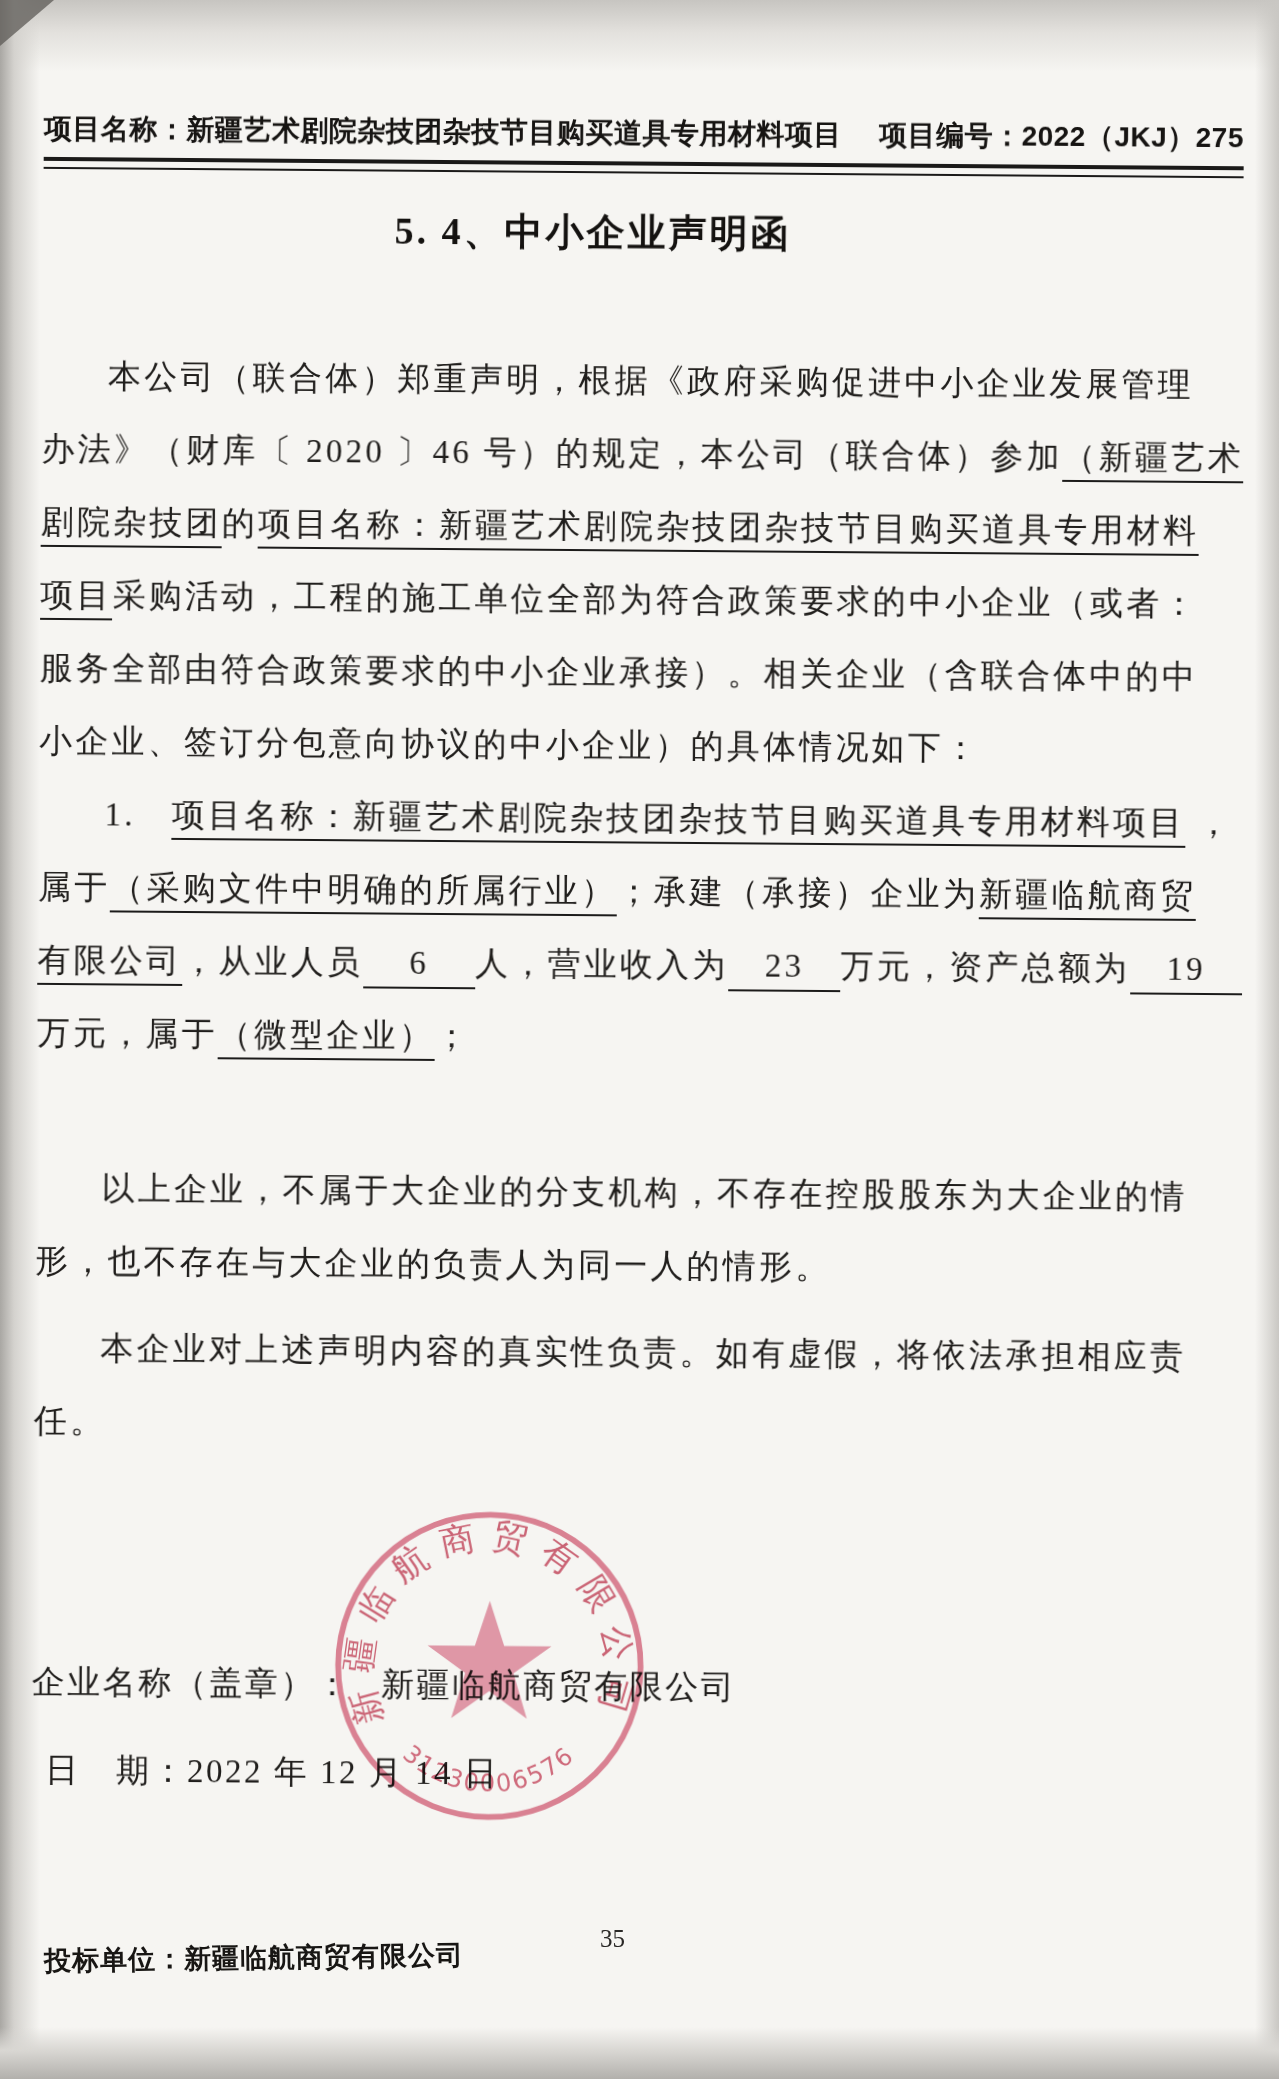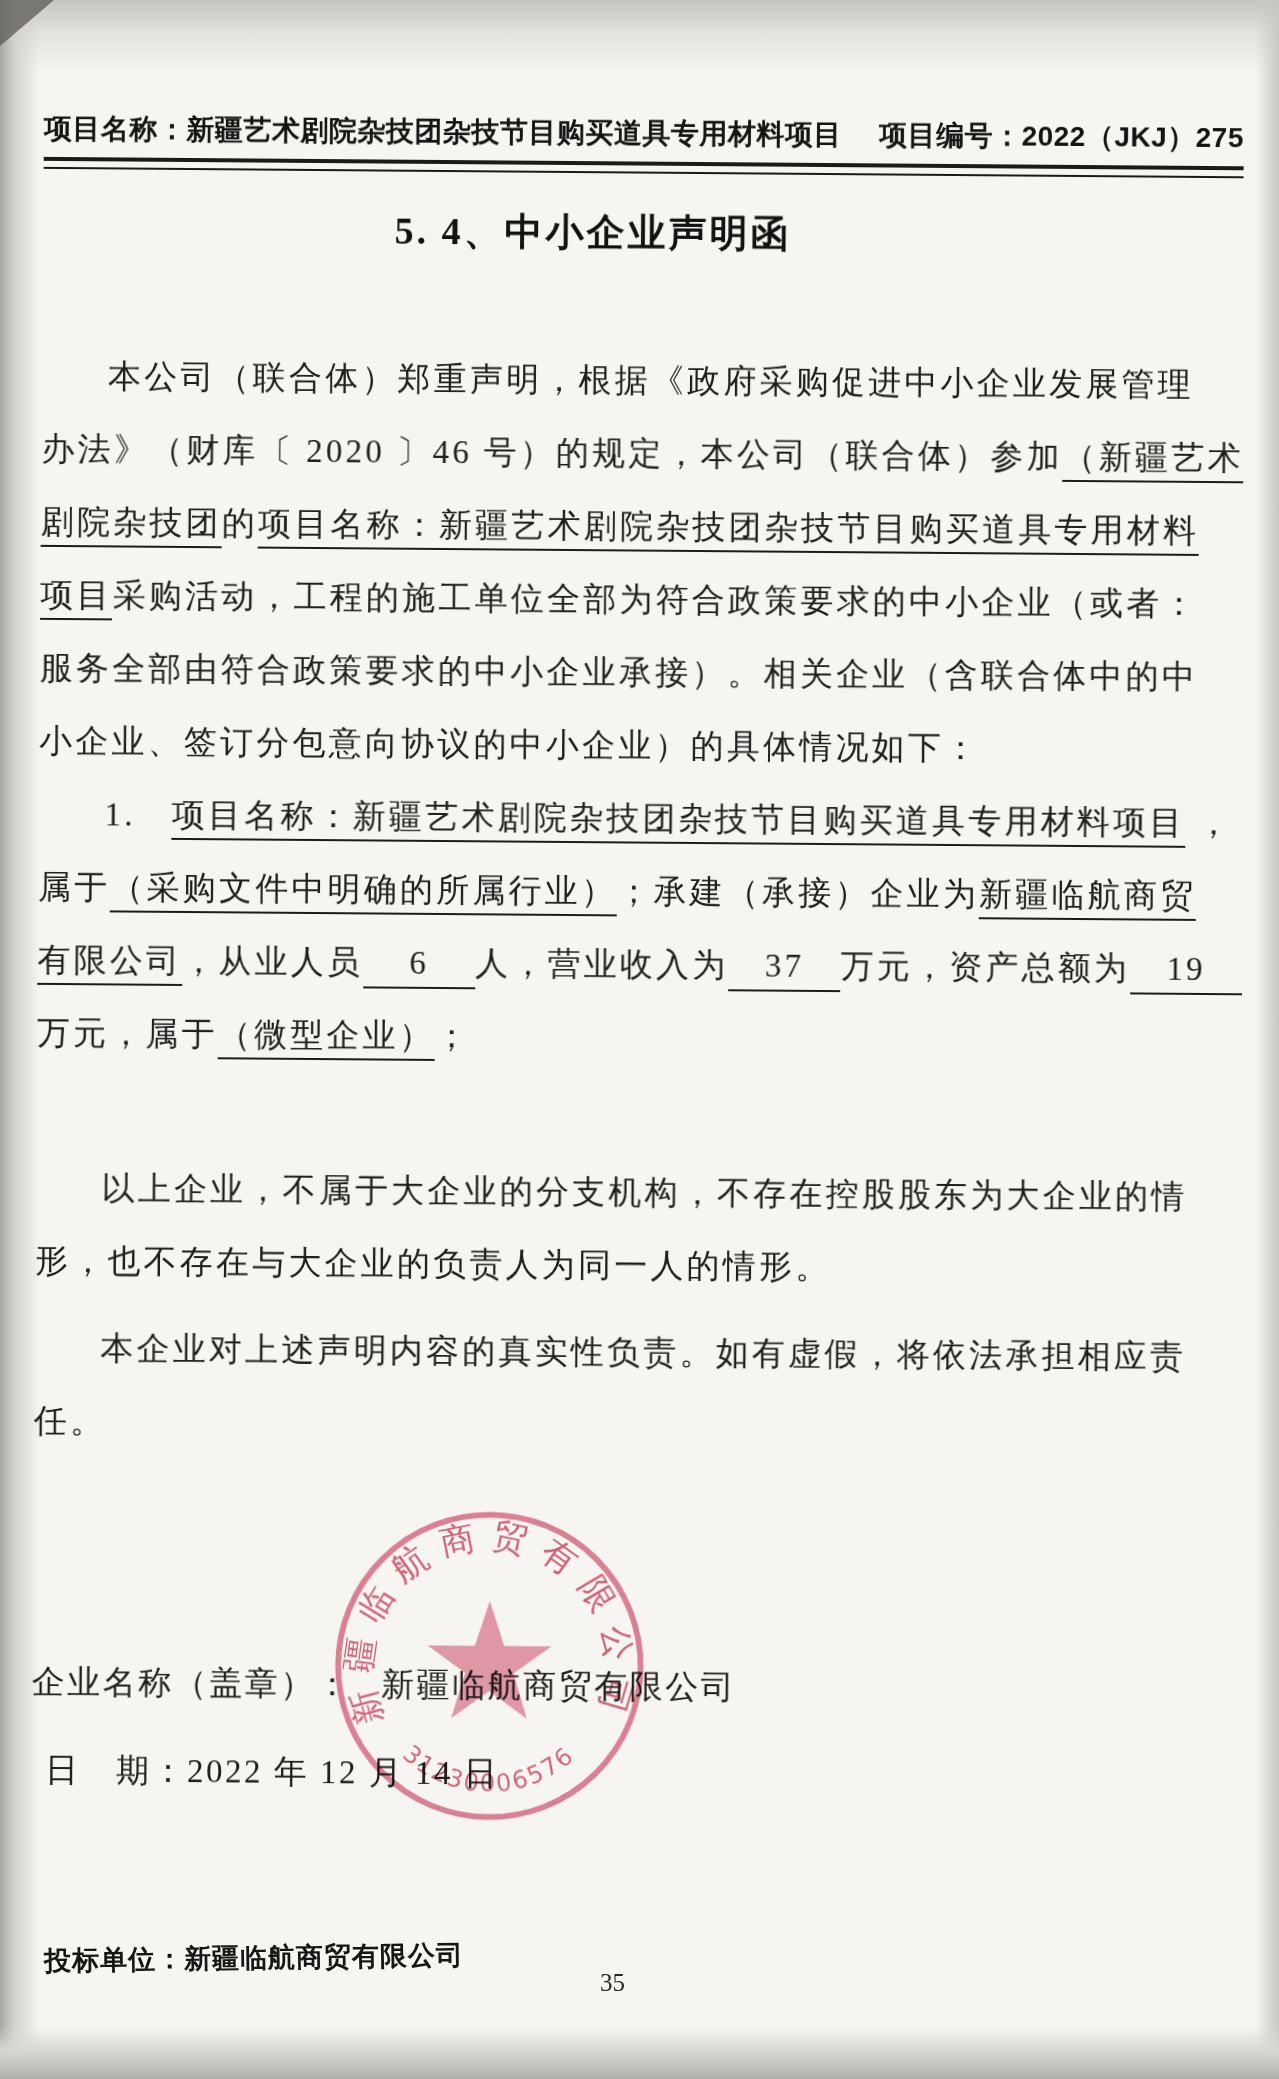--- a/index.html
+++ b/index.html
@@ -48,21 +48,21 @@
     mix-blend-mode:multiply;opacity:.88;}
   .stamp-name{font-size:33px;letter-spacing:13px;fill:#c44f63;
     font-family:"Liberation Serif","DejaVu Serif",serif;}
   .stamp-num{font-size:23px;letter-spacing:2px;fill:#c9566a;
     font-family:"DejaVu Sans","Liberation Sans",sans-serif;}
   
   .footer{position:absolute;left:44px;top:1940px;
     font-family:"Liberation Sans","DejaVu Sans",sans-serif;
     font-weight:bold;font-size:27px;color:#181614;letter-spacing:1px;
     transform:rotate(-.8deg);white-space:nowrap;}
-  .page-no{position:absolute;left:600px;top:1925px;font-size:25px;color:#2a2826;margin-top:44px;}
+  .page-no{position:absolute;left:600px;top:1925px;font-size:25px;color:#2a2826;}
 </style>
 </head>
 <body>
 
 <div class="edge-top"></div>
 <div class="edge-left"></div>
 <div class="edge-right"></div>
 <div class="edge-bottom"></div>
 <div class="corner-tl"></div>
 
@@ -78,21 +78,21 @@
 
   <div class="body-block">
       <div class="line indent"><span>本公司（联合体）郑重声明，根据《政府采购促进中小企业发展管理</span></div>
       <div class="line"><span>办法》（财库〔 2020 〕46 号）的规定，本公司（联合体）参加</span><span class="u">（新疆艺术</span></div>
       <div class="line"><span class="u">剧院杂技团</span><span>的</span><span class="u">项目名称：新疆艺术剧院杂技团杂技节目购买道具专用材料</span></div>
       <div class="line"><span class="u">项目</span><span>采购活动，工程的施工单位全部为符合政策要求的中小企业（或者：</span></div>
       <div class="line"><span>服务全部由符合政策要求的中小企业承接）。相关企业（含联合体中的中</span></div>
       <div class="line"><span>小企业、签订分包意向协议的中小企业）的具体情况如下：</span></div>
       <div class="line indent"><span>1.　</span><span class="u">项目名称：新疆艺术剧院杂技团杂技节目购买道具专用材料项目</span><span> ，</span></div>
       <div class="line"><span>属于</span><span class="u">（采购文件中明确的所属行业）</span><span>；承建（承接）企业为</span><span class="u">新疆临航商贸</span></div>
-      <div class="line"><span class="u">有限公司</span><span>，从业人员</span><span class="blank">6</span><span>人，营业收入为</span><span class="blank">37</span><span>万元，资产总额为</span><span class="blank">19</span></div>
+      <div class="line"><span class="u">有限公司</span><span>，从业人员</span><span class="blank">6</span><span>人，营业收入为</span><span class="blank">23</span><span>万元，资产总额为</span><span class="blank">19</span></div>
       <div class="line"><span>万元，属于</span><span class="u">（微型企业）</span><span>；</span></div>
       <div class="line indent gap"><span>以上企业，不属于大企业的分支机构，不存在控股股东为大企业的情</span></div>
       <div class="line"><span>形，也不存在与大企业的负责人为同一人的情形。</span></div>
       <div class="line indent gap2"><span>本企业对上述声明内容的真实性负责。如有虚假，将依法承担相应责</span></div>
       <div class="line"><span>任。</span></div>
     </div>
 
   <div class="sign">
     <span>企业名称（盖章）：</span><span class="sign-company">新疆临航商贸有限公司</span>
   </div>

